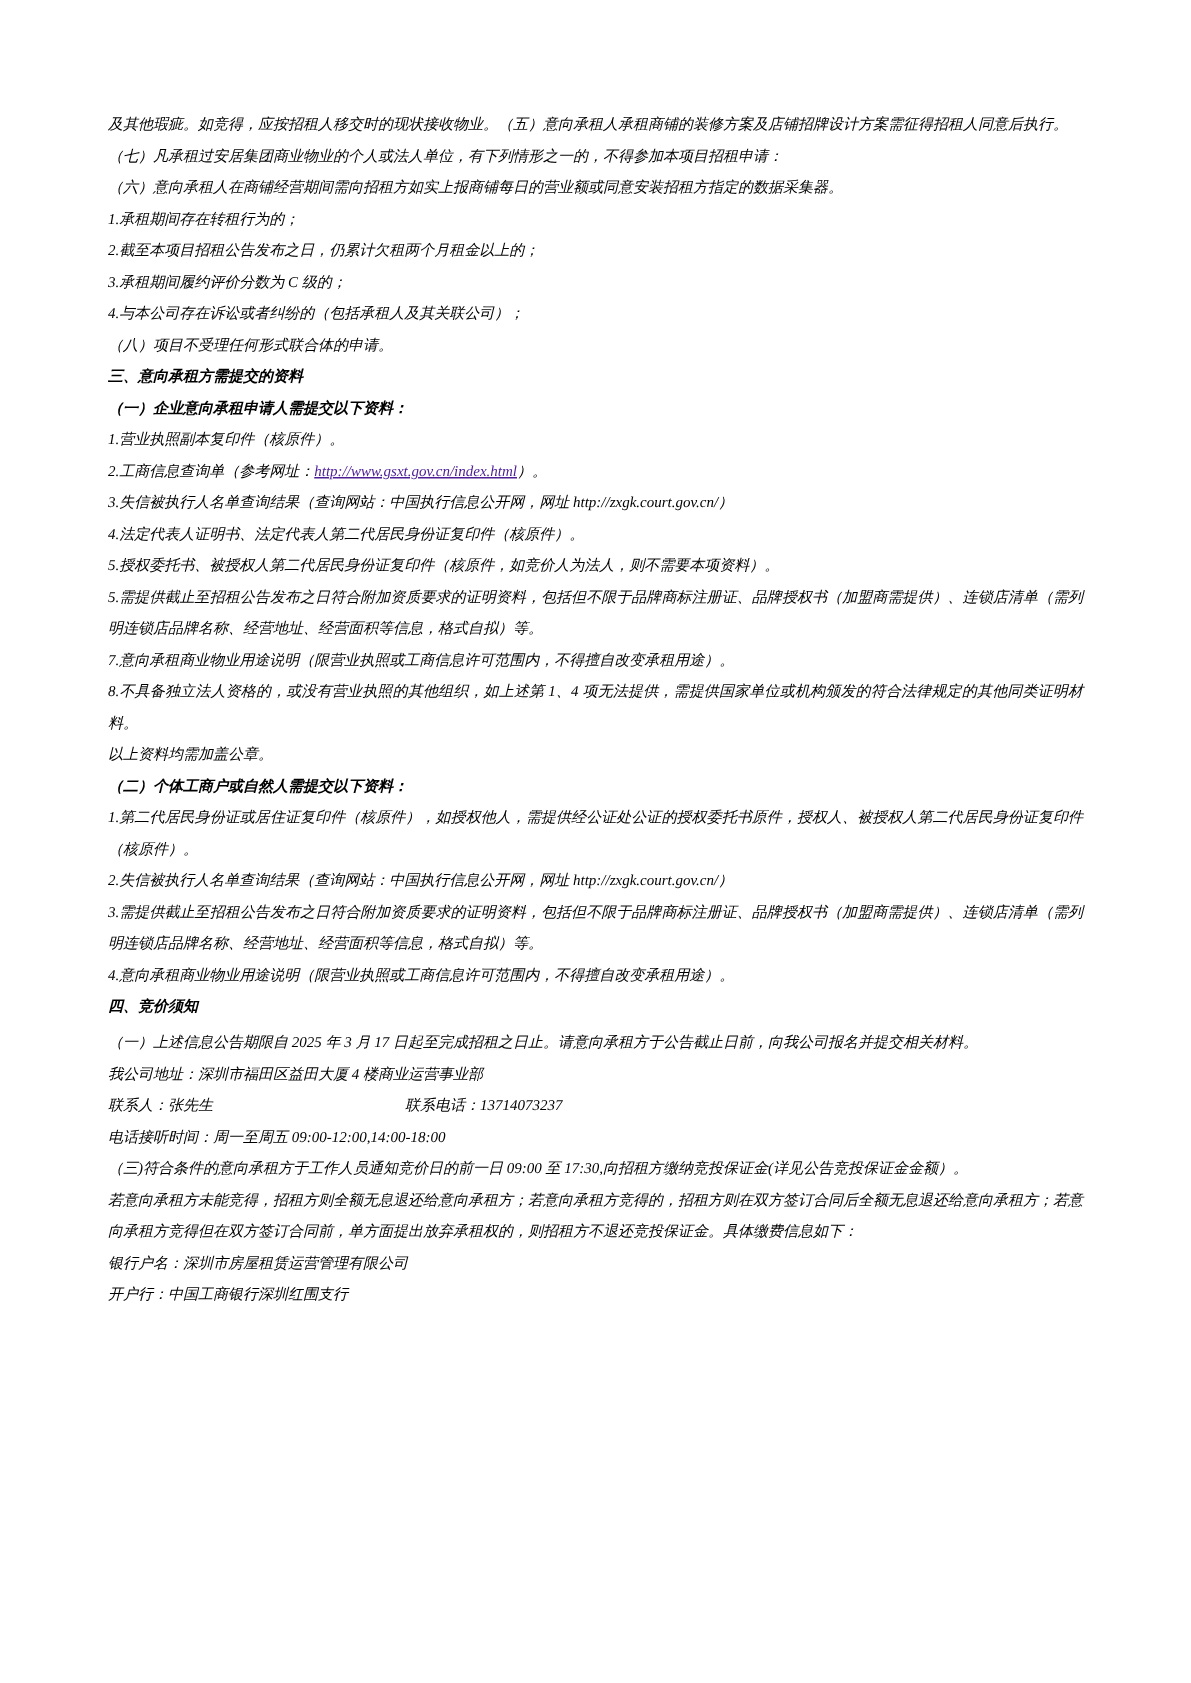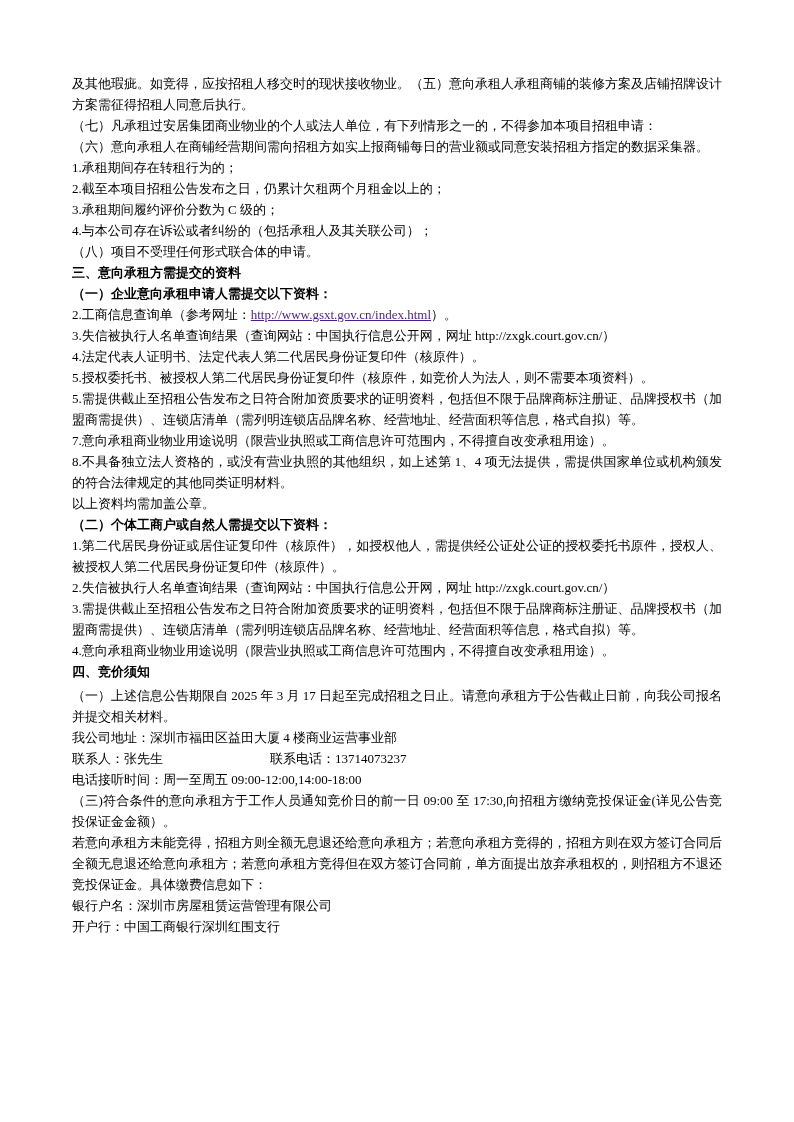--- a/index.html
+++ b/index.html
@@ -14,24 +14,25 @@
     height: 1122px;
     box-sizing: border-box;
     padding: 73px 72px 40px 72px;
     background: #ffffff;
     color: #000000;
     font-family: "Liberation Serif", "DejaVu Serif", serif;
     overflow: hidden;
   }
   .para {
     margin: 0;
-    font-size: 13px;
+    font-size: 10px;
     line-height: 21px;
     text-align: justify;
     overflow-wrap: break-word;
+    font-style: italic;
   }
   .bold {
     font-weight: bold;
   }
   .gap-after {
     margin-bottom: 3px;
   }
   .hyperlink {
     text-decoration: underline;
     color: #4c1d95;
@@ -51,20 +52,21 @@
   <p class="para">（六）意向承租人在商铺经营期间需向招租方如实上报商铺每日的营业额或同意安装招租方指定的数据采集器。</p>
   <p class="para">1.承租期间存在转租行为的；</p>
   <p class="para">2.截至本项目招租公告发布之日，仍累计欠租两个月租金以上的；</p>
   <p class="para">3.承租期间履约评价分数为 C 级的；</p>
   <p class="para">4.与本公司存在诉讼或者纠纷的（包括承租人及其关联公司）；</p>
   <p class="para">（八）项目不受理任何形式联合体的申请。</p>
 
   <p class="para bold">三、意向承租方需提交的资料</p>
 
   <p class="para bold">（一）企业意向承租申请人需提交以下资料：</p>
+  <p class="para">1.营业执照副本复印件（核原件）。</p>
   <p class="para"><span>2.工商信息查询单（参考网址：</span><span class="hyperlink">http://www.gsxt.gov.cn/index.html</span><span>）。</span></p>
   <p class="para">3.失信被执行人名单查询结果（查询网站：中国执行信息公开网，网址 http://zxgk.court.gov.cn/）</p>
   <p class="para">4.法定代表人证明书、法定代表人第二代居民身份证复印件（核原件）。</p>
   <p class="para">5.授权委托书、被授权人第二代居民身份证复印件（核原件，如竞价人为法人，则不需要本项资料）。</p>
   <p class="para">5.需提供截止至招租公告发布之日符合附加资质要求的证明资料，包括但不限于品牌商标注册证、品牌授权书（加盟商需提供）、连锁店清单（需列明连锁店品牌名称、经营地址、经营面积等信息，格式自拟）等。</p>
   <p class="para">7.意向承租商业物业用途说明（限营业执照或工商信息许可范围内，不得擅自改变承租用途）。</p>
   <p class="para">8.不具备独立法人资格的，或没有营业执照的其他组织，如上述第 1、4 项无法提供，需提供国家单位或机构颁发的符合法律规定的其他同类证明材料。</p>
   <p class="para">以上资料均需加盖公章。</p>
 
   <p class="para bold">（二）个体工商户或自然人需提交以下资料：</p>

